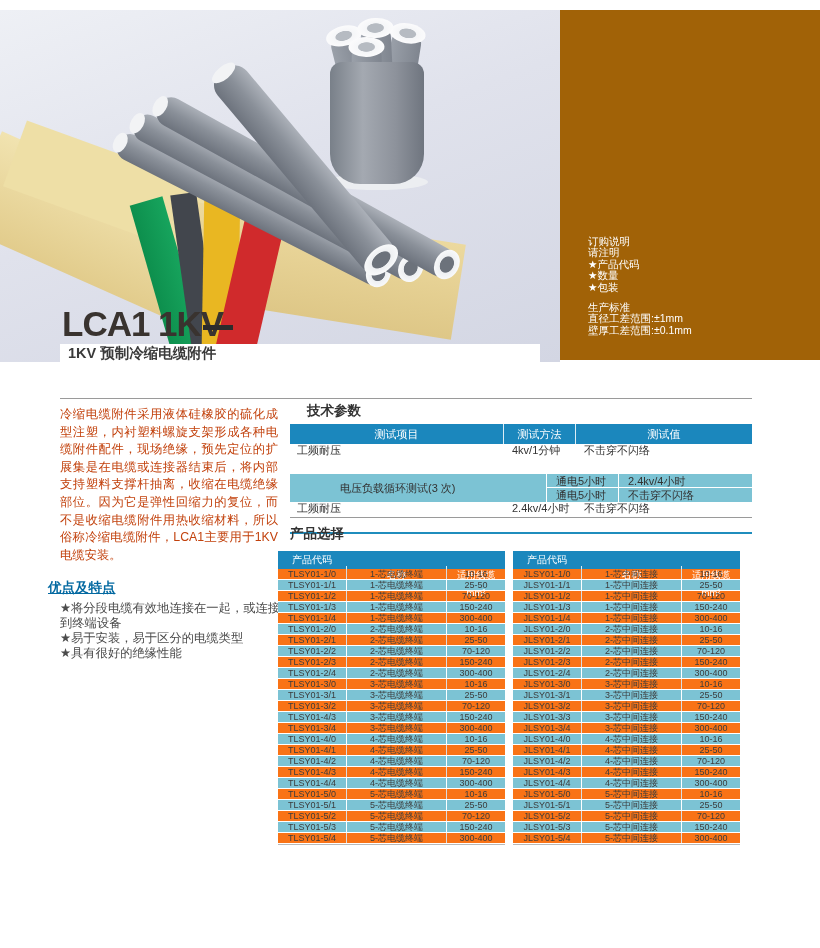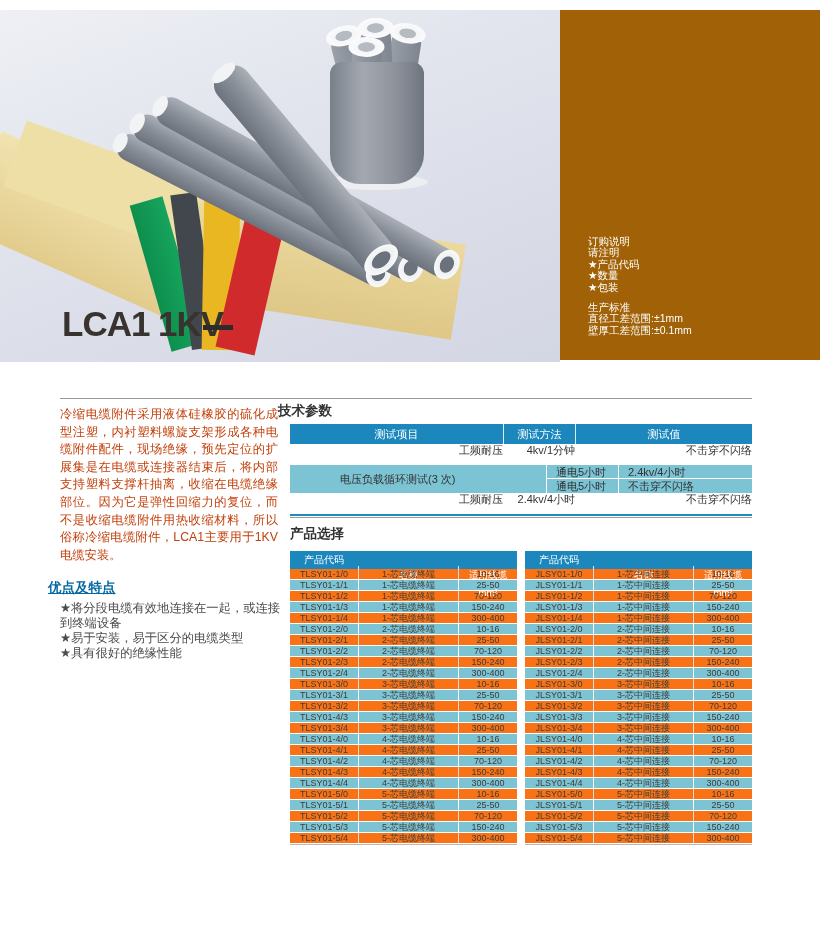--- a/index.html
+++ b/index.html
@@ -67,36 +67,36 @@
   .features { position:absolute; left:60px; top:601px; width:224px;
     font-size:12.3px; line-height:15px; color:#4b4b4b; }
 
   
   .tech-table { position:absolute; left:290px; top:424px; width:462px;
     font-size:11px; color:#333; border-bottom:2px solid #1f8dbd; }
   .trow { display:grid; grid-template-columns:213px 72px 177px; }
   .trow.head { background:#1b87bd; color:#fff; height:20px; line-height:20px;
     text-align:center; }
   .trow.head > div + div { border-left:1px solid rgba(255,255,255,.85); }
-  .trow.body { height:21px; line-height:13px;text-align:right; }
+  .trow.body { height:30px; line-height:13px; }
   .trow.body .ci { padding-left:7px; }
   .trow.body .cm, .trow.body .cv { padding-left:9px; }
   .teal-block { display:grid; grid-template-columns:213px 72px 177px;
     grid-template-rows:14px 14px; background:#7cc3d4; line-height:14px;padding-left:43px; }
   .teal-block .ci { grid-column:1; grid-row:1/3; padding-left:7px; line-height:28px; }
   .teal-block .m1 { grid-column:2; grid-row:1; }
   .teal-block .v1 { grid-column:3; grid-row:1; }
   .teal-block .m2 { grid-column:2; grid-row:2; }
   .teal-block .v2 { grid-column:3; grid-row:2; }
   .teal-block .m1,.teal-block .v1 { border-bottom:1px solid #fff; }
   .teal-block .m1,.teal-block .m2,.teal-block .v1,.teal-block .v2 {
     border-left:1px solid #fff; padding-left:9px; }
 
   
-  .ptable { position:absolute; left:290px; top:551px; width:462px; display:flex; }
+  .ptable { position:absolute; left:278px; top:551px; width:462px; display:flex; }
   .phalf { width:227px; border-bottom:1px solid #b9b9b9; }
   .pgap { width:8px; }
   .phead { display:grid; grid-template-columns:68px 100px 59px; background:#1b87bd;
     color:#fff; height:18px; line-height:18px; font-size:10px; text-align:center; }
   .phead > div + div { border-left:1px solid rgba(255,255,255,.85);margin-top:15px; }
   .phead .c3 { font-size:9.5px; }
   .prow { display:grid; grid-template-columns:68px 100px 59px; height:10px;
     line-height:10px; font-size:9px; text-align:center; color:#3c3c3c;
     border-bottom:1px solid #fff; background:#f97316; }
   .prow.alt { background:#7cc3d4; }
@@ -135,20 +135,23 @@
     <div class="shape strip" style="left:233px;top:183px;width:40px;height:160px;transform:rotate(13deg);background:#d02a2c;"></div>
 
     <div class="tube" style="left:118px;top:118px;width:300px;height:27px;transform:rotate(27deg);"></div>
     <div class="tube" style="left:135px;top:98px;width:320px;height:28px;transform:rotate(28deg);"></div>
     <div class="tube" style="left:158px;top:80px;width:338px;height:30px;transform:rotate(29deg);"></div>
     <div class="tube" style="left:222px;top:42px;width:255px;height:38px;transform:rotate(50deg);"></div>
   </div>
 
   <div class="main-title">LCA1 1KV</div>
   <div class="title-dash"></div>
+  <div class="subtitle-strip">
+    <div class="subtitle">1KV 预制冷缩电缆附件</div>
+  </div>
 
   <div class="bluebox" id="bluebox" style="background: #a16207;">
     <div class="bluebox-text">
       <div class="blk1">
         <div>订购说明</div>
         <div>请注明</div>
         <div>★产品代码</div>
         <div>★数量</div>
         <div>★包装</div>
       </div>
@@ -164,21 +167,21 @@
   <div class="rule rule2"></div>
 
   <div class="para">冷缩电缆附件采用液体硅橡胶的硫化成型注塑，内衬塑料螺旋支架形成各种电缆附件配件，现场绝缘，预先定位的扩展集是在电缆或连接器结束后，将内部支持塑料支撑杆抽离，收缩在电缆绝缘部位。因为它是弹性回缩力的复位，而不是收缩电缆附件用热收缩材料，所以俗称冷缩电缆附件，LCA1主要用于1KV 电缆安装。</div>
   <div class="features-title">优点及特点</div>
   <div class="features">
     <div>★将分段电缆有效地连接在一起，或连接到终端设备</div>
     <div>★易于安装，易于区分的电缆类型</div>
     <div>★具有很好的绝缘性能</div>
   </div>
 
-  <div class="sec-title" style="left:278px;top:402px;">技术参数</div>
+  <div class="sec-title" style="left:307px;top:402px;">技术参数</div>
   <div class="tech-table">
     <div class="trow head">
       <div>测试项目</div>
       <div>测试方法</div>
       <div>测试值</div>
     </div>
     <div class="trow body">
       <div class="ci">工频耐压</div>
       <div class="cm">4kv/1分钟</div>
       <div class="cv">不击穿不闪络</div>

